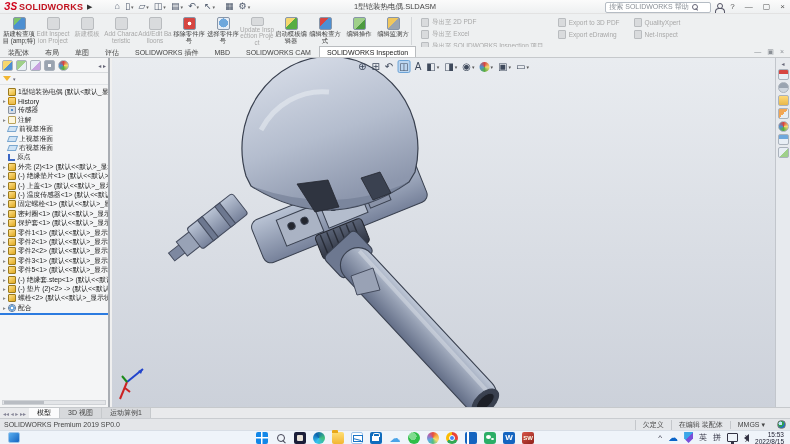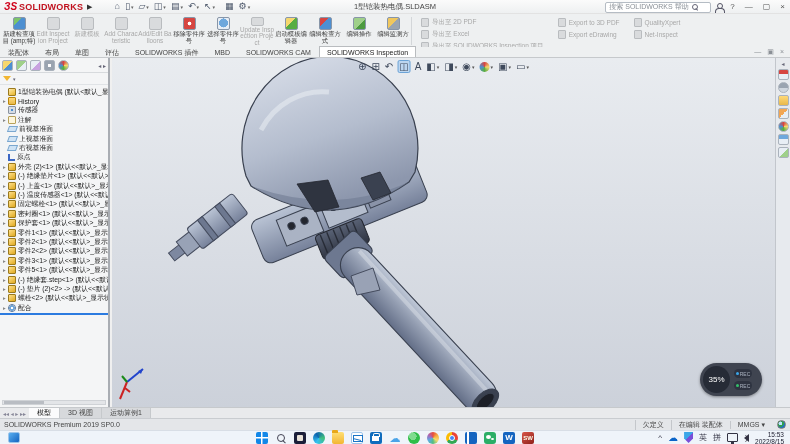--- a/index.html
+++ b/index.html
@@ -691,35 +691,20 @@
           <span class="dd arr-only">▾</span>
         </span>
 
         <span class="hu">
           <span class="g ic-view-settings">▭</span>
           <span class="dd arr-only">▾</span>
         </span>
       </div>
 
     
-    <div id="recwidget">
-      <div id="recdial">
-        <span>35%</span>
-      </div>
-      <div id="recbtns">
-        <span class="recbtn">
-          <span class="recdot blue"></span>
-          <span>REC</span>
-        </span>
-        <span class="recbtn">
-          <span class="recdot green"></span>
-          <span>REC</span>
-        </span>
-      </div>
-    </div>
   </div>
 
   <div id="taskpane">
     <span class="collapse">◂</span>
     <span style="display:flex;flex-direction:column;gap:2px;">
 
         <span class="tpic ic-task-pane-home"></span>
 
         <span class="tpic ic-design-library"></span>
 

